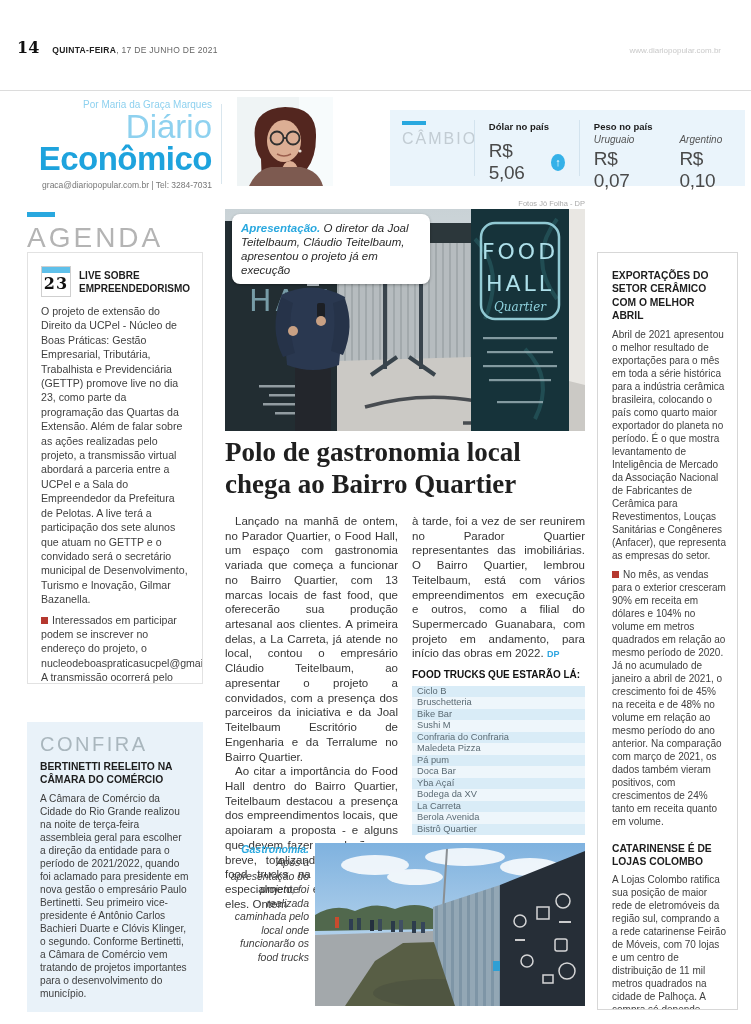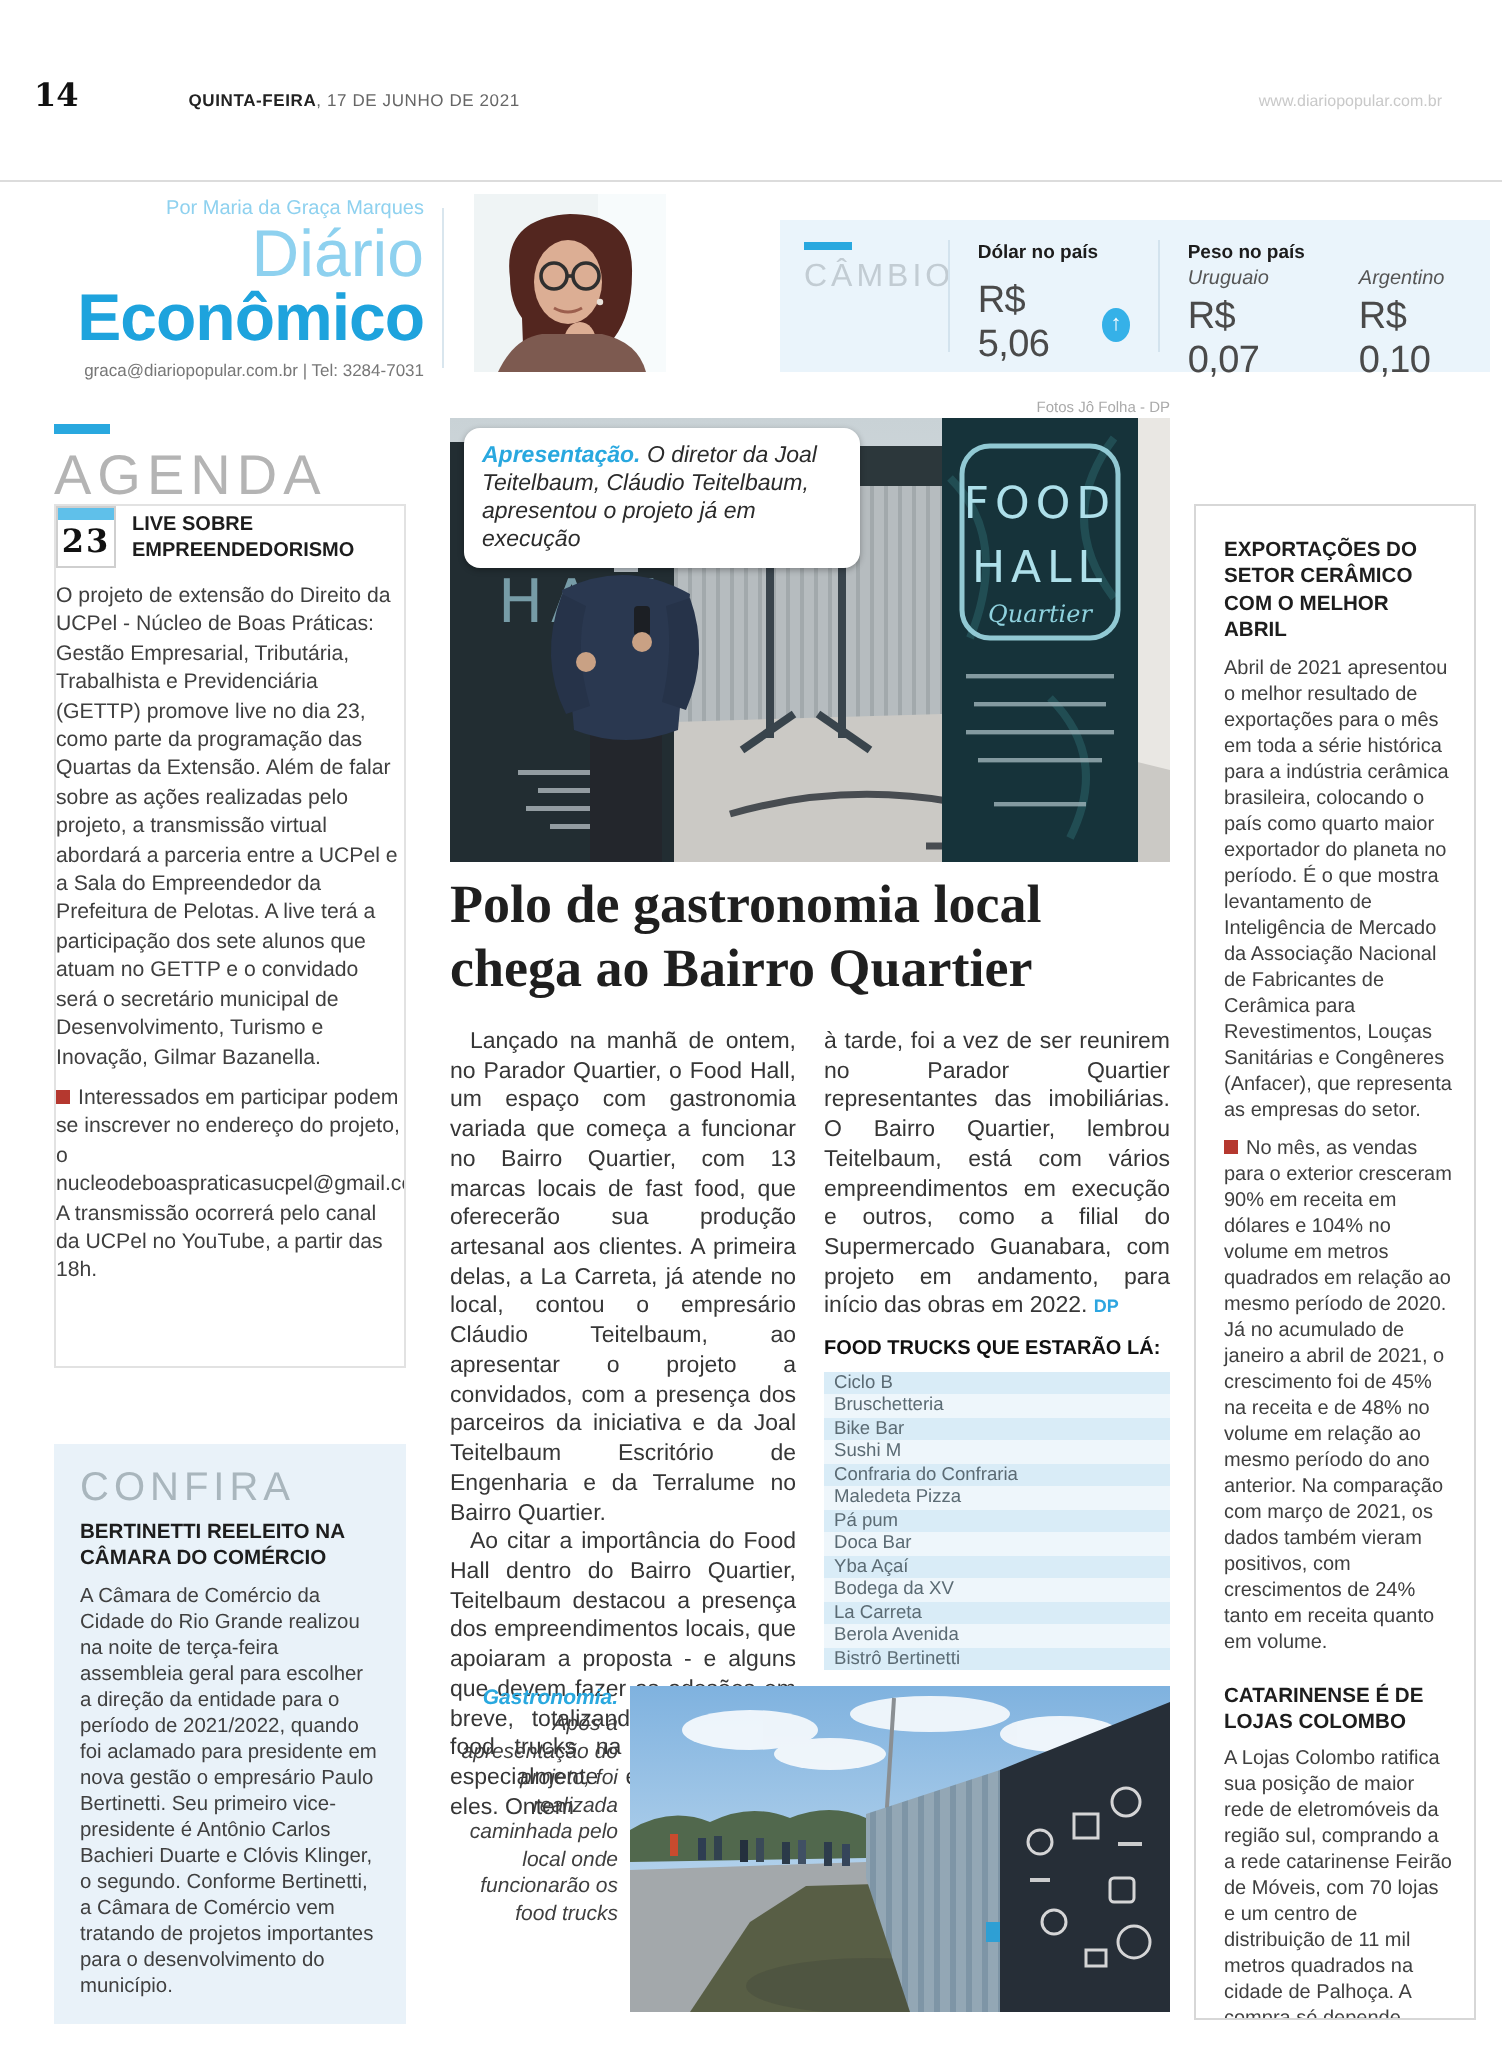--- a/index.html
+++ b/index.html
@@ -3,21 +3,21 @@
 <meta charset="utf-8">
 <style>
   html,body{margin:0;padding:0;background:#fff;}
   .page{position:relative;width:751px;height:1024px;background:#fff;overflow:hidden;
         font-family:"Liberation Sans",sans-serif;color:#333;}
 
   
   .top-header{position:absolute;left:17px;right:30px;top:38px;display:flex;align-items:baseline;}
   .page-num{font-family:"DejaVu Serif",serif;font-weight:bold;font-size:16px;color:#111;margin-right:13px;}
   .date-line{font-size:8.5px;color:#666;letter-spacing:.3px;}
-  .date-line .wd{font-weight:bold;color:#222;margin-left:42px;}
+  .date-line .wd{font-weight:bold;color:#222;}
   .site{margin-left:auto;font-size:8px;color:#c9c9c9;}
   .header-rule{position:absolute;top:90px;left:0;width:751px;border-top:1px solid #dcdcdc;}
 
   
   .mh-text{position:absolute;left:28px;top:99px;width:184px;text-align:right;}
   .byline{color:#8ed1ef;font-size:10px;margin-bottom:1px;}
   .mh-title1{color:#8ed1ef;font-size:33px;line-height:.95;}
   .mh-title2{color:#1ea3dd;font-size:33px;font-weight:bold;line-height:1.02;letter-spacing:-.5px;}
   .mh-contact{color:#777;font-size:8.5px;margin-top:4px;}
   .mh-divider{position:absolute;left:221px;top:104px;height:80px;width:1px;background:#d9e6ee;}
@@ -43,21 +43,21 @@
 
   
   .sec-header{position:absolute;}
   .agenda-h{left:27px;top:212px;}
   .saiba-h{left:595px;top:212px;}
   .sec-bar{width:28px;height:5px;background:#29a8df;margin-bottom:5px;}
   .sec-title{font-size:28px;color:#b4b4b4;letter-spacing:3px;}
 
   
   .agenda-box{position:absolute;left:27px;top:252px;width:176px;height:432px;border:1px solid #e2e2e2;
-              padding:0;box-sizing:border-box;overflow:hidden;}
+              padding:13px;box-sizing:border-box;overflow:hidden;}
   .agenda-head{display:flex;gap:8px;margin-bottom:7px;}
   .cal-icon{width:30px;height:31px;border:1px solid #cfcfcf;background:#fff;flex:0 0 auto;box-sizing:border-box;}
   .cal-top{height:6px;background:#5fc0ea;}
   .cal-day{font-family:"DejaVu Serif",serif;font-weight:bold;font-size:16px;color:#111;text-align:center;margin-top:1px;letter-spacing:1px;}
   .news-title{font-size:10px;font-weight:bold;color:#1d1d1d;line-height:1.3;padding-top:3px;}
   .news-body{font-size:10.6px;color:#3f3f3f;line-height:1.36;}
   .news-note{font-size:10.6px;color:#3f3f3f;line-height:1.36;margin-top:6px;}
   .red-bullet{display:inline-block;width:7px;height:7px;background:#b5382f;margin-right:4px;}
 
   
@@ -289,21 +289,21 @@
           <div class="ft-row">Bike Bar</div>
           <div class="ft-row">Sushi M</div>
           <div class="ft-row">Confraria do Confraria</div>
           <div class="ft-row">Maledeta Pizza</div>
           <div class="ft-row">Pá pum</div>
           <div class="ft-row">Doca Bar</div>
           <div class="ft-row">Yba Açaí</div>
           <div class="ft-row">Bodega da XV</div>
           <div class="ft-row">La Carreta</div>
           <div class="ft-row">Berola Avenida</div>
-          <div class="ft-row">Bistrô Bertinetti</div>
+          <div class="ft-row">Bistrô Quartier</div>
         </div>
       </div>
     </div>
   </div>
 
   <div class="bottom-caption">
     <span class="cap-lead2">Gastronomia.</span><span>Após a apresentação do projeto, foi realizada caminhada pelo local onde funcionarão os food trucks</span>
   </div>
   <div class="bottom-photo">
     <svg viewBox="0 0 270 163" preserveAspectRatio="none" aria-hidden="true">

